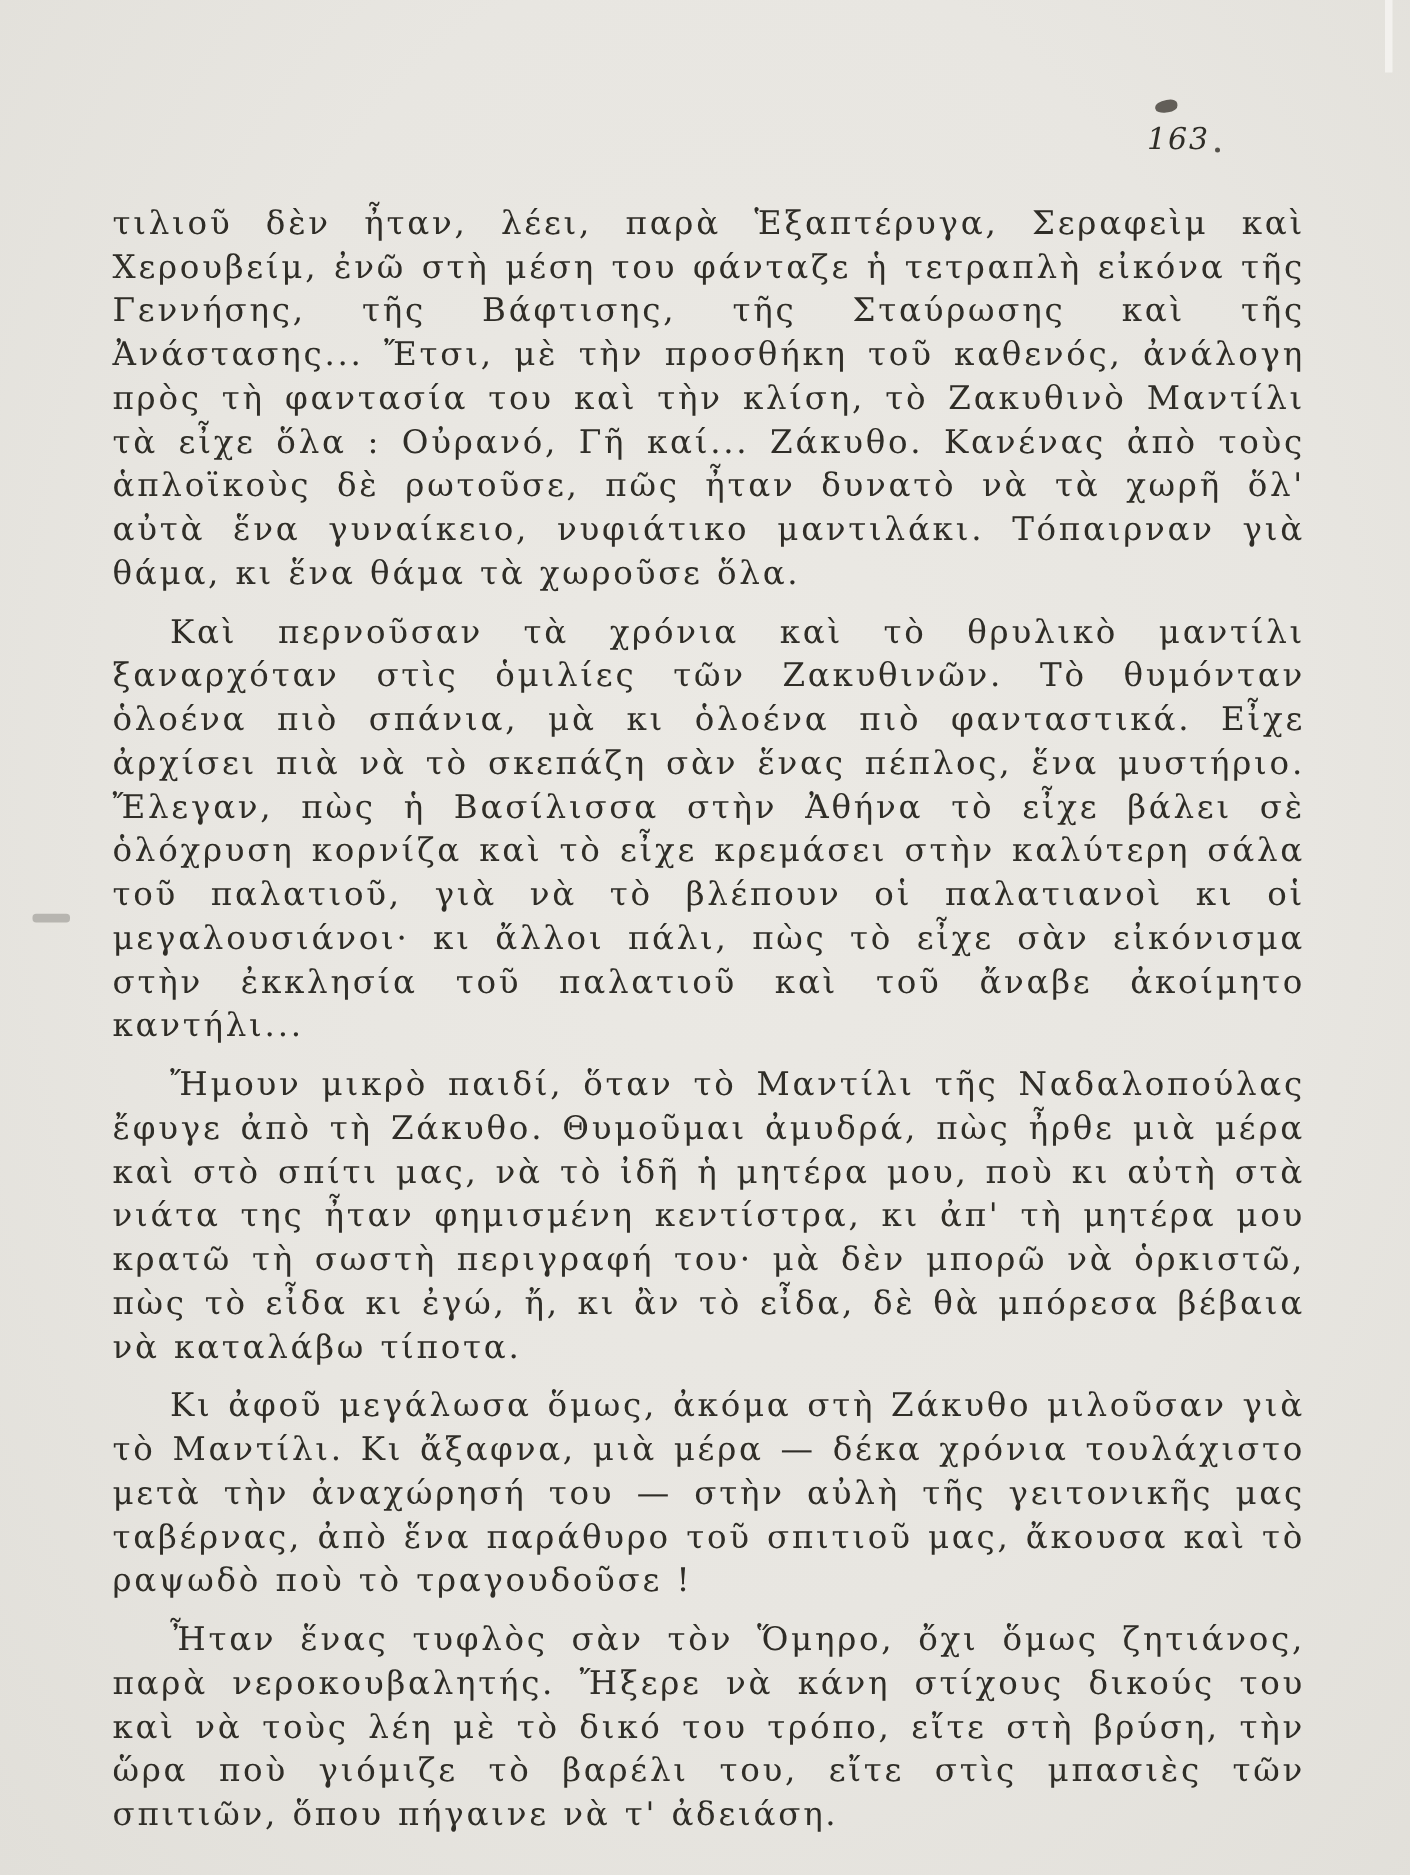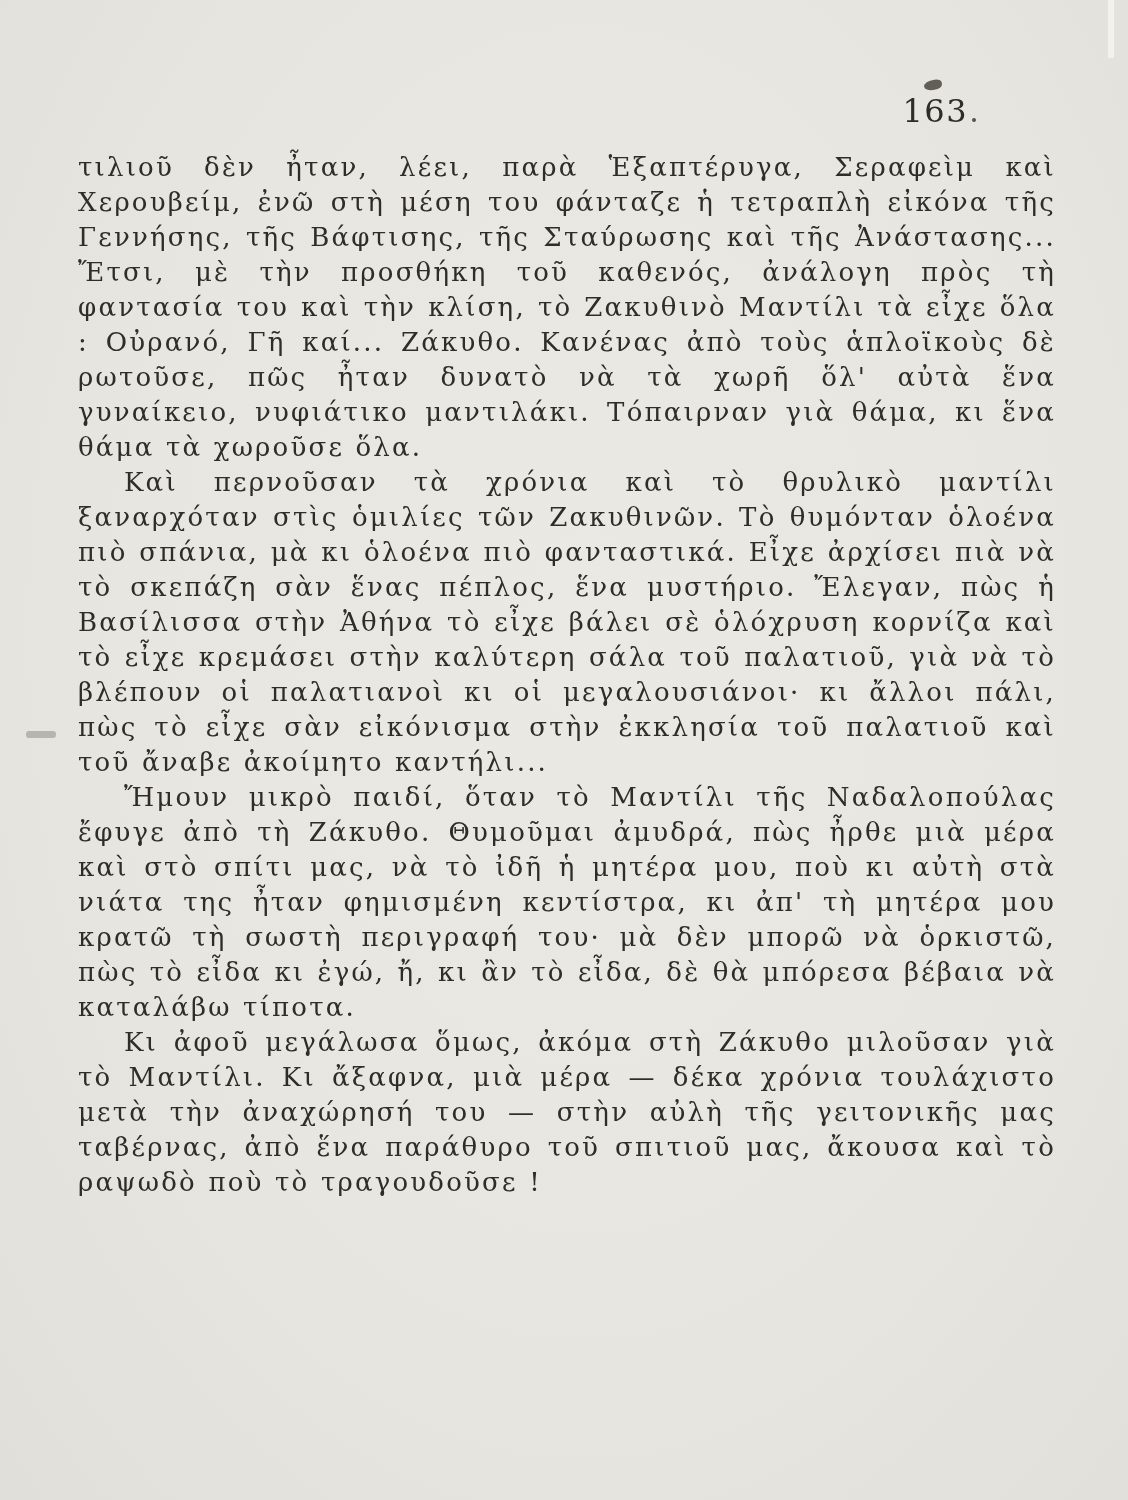--- a/index.html
+++ b/index.html
@@ -35,24 +35,25 @@
     height: 10px;
     background: #4a4740;
     border-radius: 60% 40% 50% 50%;
     transform: rotate(-8deg);
     opacity: .85;
   }
   .page-number {
     position: absolute;
     top: 96px;
     right: 160px;
-    font-size: 32px;
+    font-size: 24px;
     line-height: 30px;
     color: #2f2d27;
     letter-spacing: 1.5px;
+    font-style: italic;
   }
   .page-number-dot {
     position: absolute;
     top: 118px;
     right: 152px;
     width: 4px;
     height: 4px;
     background: #55524b;
     border-radius: 50%;
   }
@@ -66,21 +67,21 @@
     border-radius: 3px;
   }
   .text-block {
     position: absolute;
     top: 150px;
     left: 78px;
     width: 978px;
     color: #2f2d27;
   }
   .para {
-    margin: 0;
+    margin: 12px;
     text-align: justify;
     font-size: 26px;
     line-height: 35px;
     letter-spacing: 2.2px;
     word-spacing: 1px;
     text-indent: 46px;
   }
   .para.no-indent {
     text-indent: 0;
   }
@@ -92,14 +93,15 @@
   <div class="scan-edge"></div>
   <div class="ink-smudge"></div>
   <div class="page-number">163</div>
   <div class="page-number-dot"></div>
   <div class="margin-mark"></div>
   <div class="text-block" id="paragraphs">
       <p class="para no-indent">τιλιοῦ δὲν ἦταν, λέει, παρὰ Ἑξαπτέρυγα, Σεραφεὶμ καὶ Χερουβείμ, ἐνῶ στὴ μέση του φάνταζε ἡ τετραπλὴ εἰκόνα τῆς Γεννήσης, τῆς Βάφτισης, τῆς Σταύρωσης καὶ τῆς Ἀνάστασης... Ἔτσι, μὲ τὴν προσθήκη τοῦ καθενός, ἀνάλογη πρὸς τὴ φαντασία του καὶ τὴν κλίση, τὸ Ζακυθινὸ Μαντίλι τὰ εἶχε ὅλα : Οὐρανό, Γῆ καί... Ζάκυθο. Κανένας ἀπὸ τοὺς ἁπλοϊκοὺς δὲ ρωτοῦσε, πῶς ἦταν δυνατὸ νὰ τὰ χωρῆ ὅλ' αὐτὰ ἕνα γυναίκειο, νυφιάτικο μαντιλάκι. Τόπαιρναν γιὰ θάμα, κι ἕνα θάμα τὰ χωροῦσε ὅλα.</p>
       <p class="para">Καὶ περνοῦσαν τὰ χρόνια καὶ τὸ θρυλικὸ μαντίλι ξαναρχόταν στὶς ὁμιλίες τῶν Ζακυθινῶν. Τὸ θυμόνταν ὁλοένα πιὸ σπάνια, μὰ κι ὁλοένα πιὸ φανταστικά. Εἶχε ἀρχίσει πιὰ νὰ τὸ σκεπάζη σὰν ἕνας πέπλος, ἕνα μυστήριο. Ἔλεγαν, πὼς ἡ Βασίλισσα στὴν Ἀθήνα τὸ εἶχε βάλει σὲ ὁλόχρυση κορνίζα καὶ τὸ εἶχε κρεμάσει στὴν καλύτερη σάλα τοῦ παλατιοῦ, γιὰ νὰ τὸ βλέπουν οἱ παλατιανοὶ κι οἱ μεγαλουσιάνοι· κι ἄλλοι πάλι, πὼς τὸ εἶχε σὰν εἰκόνισμα στὴν ἐκκλησία τοῦ παλατιοῦ καὶ τοῦ ἄναβε ἀκοίμητο καντήλι...</p>
       <p class="para">Ἤμουν μικρὸ παιδί, ὅταν τὸ Μαντίλι τῆς Ναδαλοπούλας ἔφυγε ἀπὸ τὴ Ζάκυθο. Θυμοῦμαι ἀμυδρά, πὼς ἦρθε μιὰ μέρα καὶ στὸ σπίτι μας, νὰ τὸ ἰδῆ ἡ μητέρα μου, ποὺ κι αὐτὴ στὰ νιάτα της ἦταν φημισμένη κεντίστρα, κι ἀπ' τὴ μητέρα μου κρατῶ τὴ σωστὴ περιγραφή του· μὰ δὲν μπορῶ νὰ ὁρκιστῶ, πὼς τὸ εἶδα κι ἐγώ, ἤ, κι ἂν τὸ εἶδα, δὲ θὰ μπόρεσα βέβαια νὰ καταλάβω τίποτα.</p>
       <p class="para">Κι ἀφοῦ μεγάλωσα ὅμως, ἀκόμα στὴ Ζάκυθο μιλοῦσαν γιὰ τὸ Μαντίλι. Κι ἄξαφνα, μιὰ μέρα — δέκα χρόνια τουλάχιστο μετὰ τὴν ἀναχώρησή του — στὴν αὐλὴ τῆς γειτονικῆς μας ταβέρνας, ἀπὸ ἕνα παράθυρο τοῦ σπιτιοῦ μας, ἄκουσα καὶ τὸ ραψωδὸ ποὺ τὸ τραγουδοῦσε !</p>
+      <p class="para">Ἦταν ἕνας τυφλὸς σὰν τὸν Ὅμηρο, ὄχι ὅμως ζητιάνος, παρὰ νεροκουβαλητής. Ἤξερε νὰ κάνη στίχους δικούς του καὶ νὰ τοὺς λέη μὲ τὸ δικό του τρόπο, εἴτε στὴ βρύση, τὴν ὥρα ποὺ γιόμιζε τὸ βαρέλι του, εἴτε στὶς μπασιὲς τῶν σπιτιῶν, ὅπου πήγαινε νὰ τ' ἀδειάση.</p>
     </div>
 </div>
 
 </body></html>

